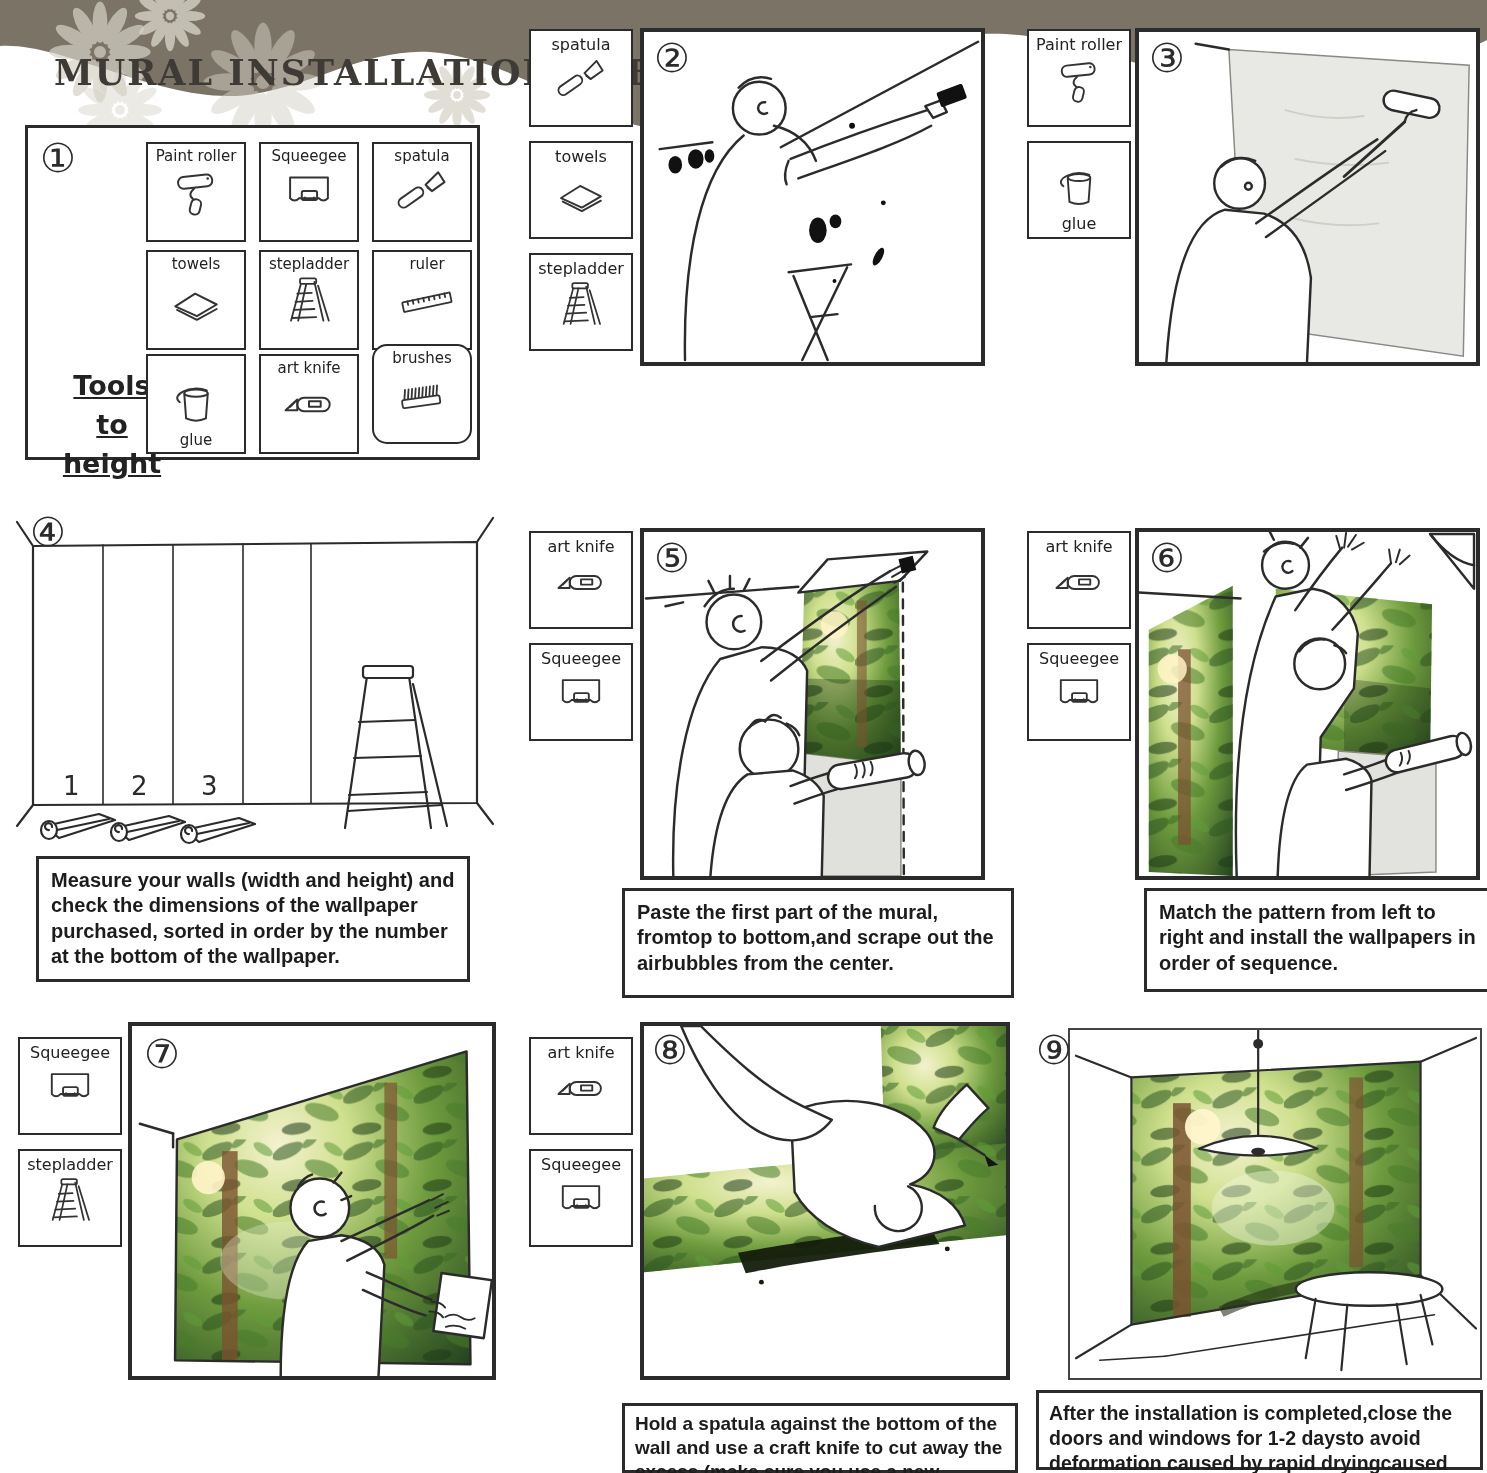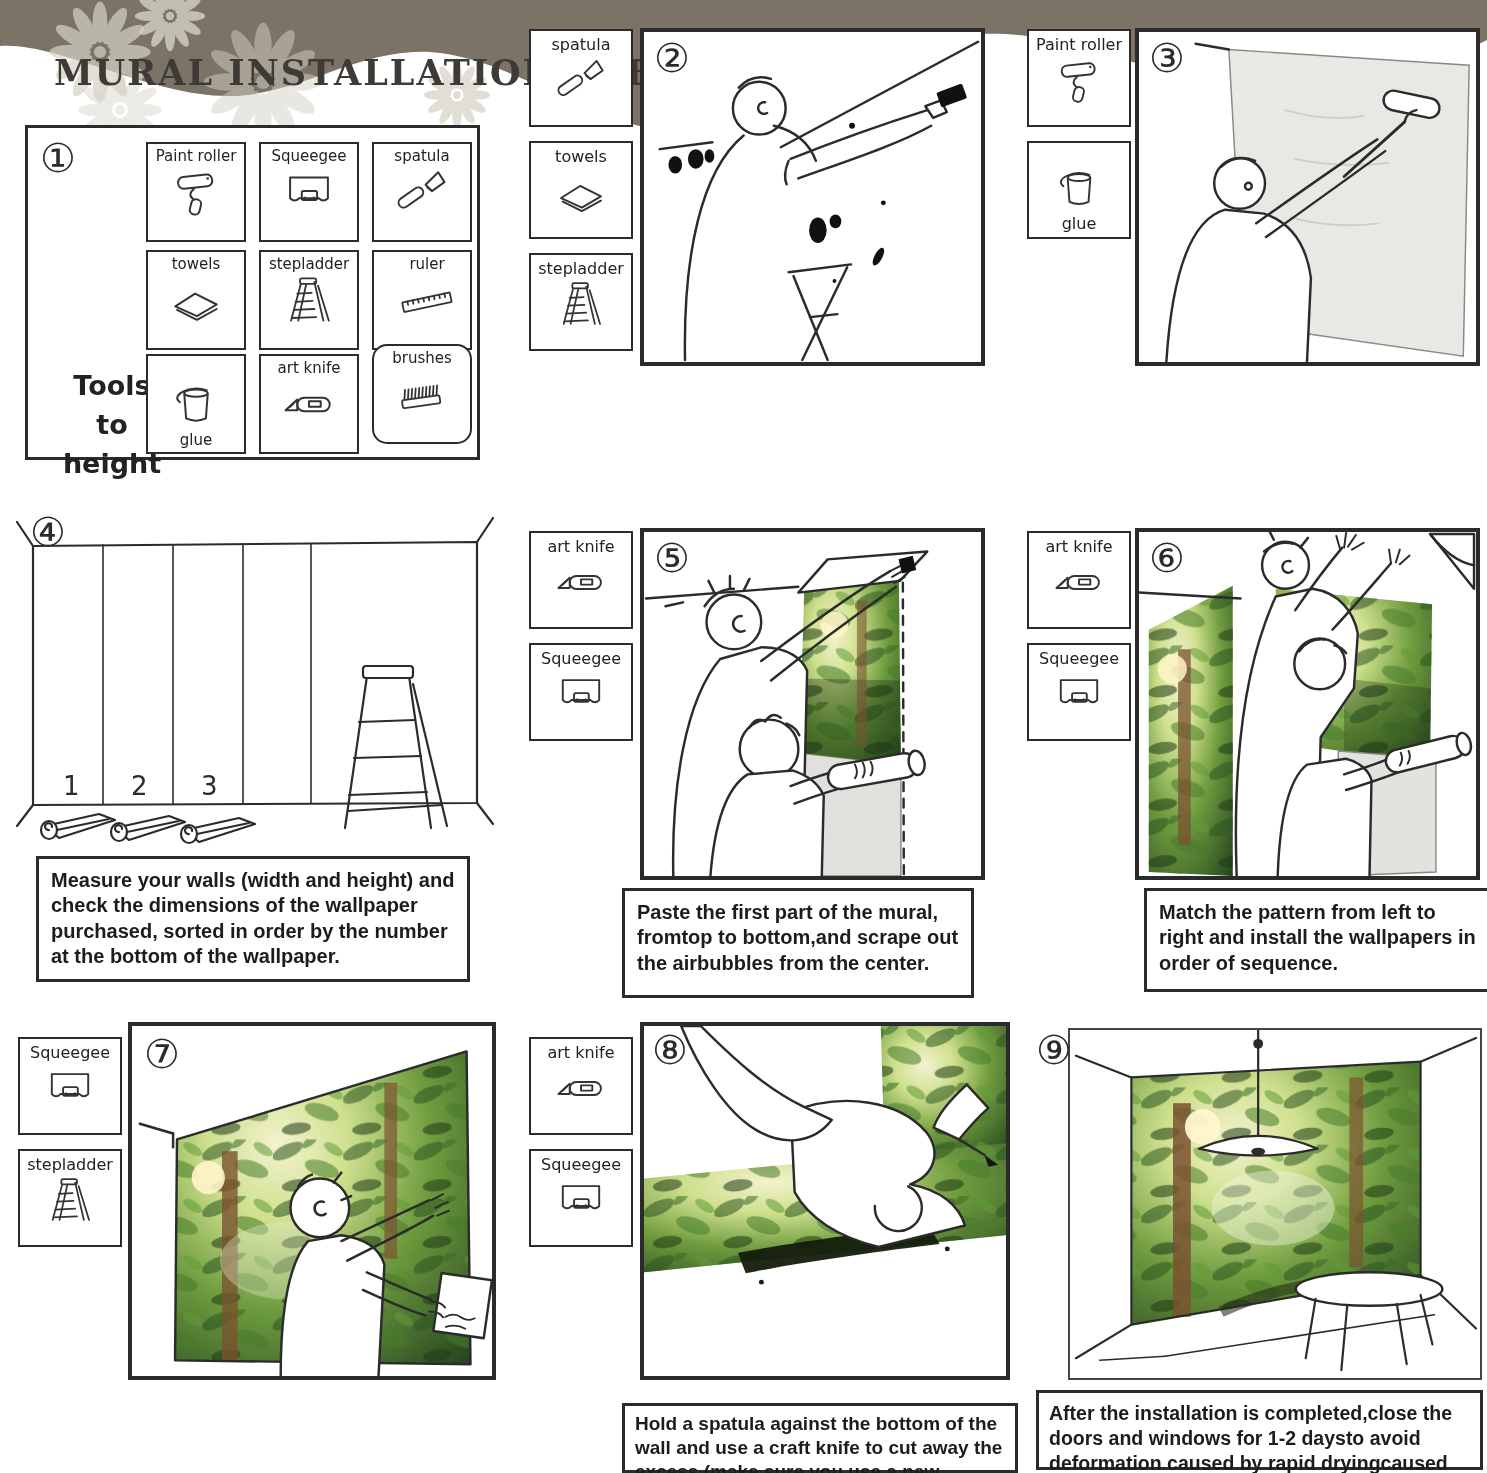--- a/index.html
+++ b/index.html
@@ -25,21 +25,21 @@
   .chip.rev{flex-direction:column-reverse;justify-content:flex-start;}
   .chip-label{font-size:16px;color:#222;white-space:nowrap;}
   .chip-ico{width:52px;height:52px;flex:0 0 auto;}
   
   .card{position:absolute;width:100px;height:100px;border:2.5px solid #2b2b2b;background:#fff;
     box-sizing:border-box;display:flex;flex-direction:column;align-items:center;padding:3px 2px;}
   .card.rev{flex-direction:column-reverse;}
   .card-label{font-size:15px;color:#222;white-space:nowrap;}
   .card-ico{width:54px;height:54px;}
   #tools-caption{position:absolute;left:28px;top:238px;width:112px;text-align:center;
-    font-size:27px;font-weight:bold;color:#222;line-height:1.45;}
+    font-size:27px;font-weight:bold;color:#222;line-height:1.45;text-decoration:underline;}
   .art{position:absolute;inset:0;width:100%;height:100%;}
 </style>
 </head>
 <body>
 
 <svg width="0" height="0" style="position:absolute" aria-hidden="true">
   <defs>
     <radialGradient id="jg" cx="0.35" cy="0.3" r="0.95">
       <stop offset="0" stop-color="#f3f2cf"></stop>
         <stop offset="0.25" stop-color="#cfe08e"></stop>
@@ -401,21 +401,21 @@
         <path d="M154 278 C186 266 208 260 224 256"></path>
         <g transform="rotate(-10 235 245)">
           <rect x="188" y="232" width="92" height="25" rx="12.5" fill="#fff"></rect>
           <ellipse cx="280" cy="244" rx="8" ry="12.5" fill="#fff"></ellipse>
         </g>
         <path d="M216 238 q4 8 0 14 m8 -16 q4 8 0 15 m8 -16 q4 8 0 14" stroke-width="2"></path>
       </g>
       <rect x="262" y="26" width="15" height="15" fill="#111" transform="rotate(-14 269 33)"></rect>
     </svg>
   </div>
-  <div class="caption" style="left:622px;top:888px;width:352px;height:110px;">Paste the first part of the mural, fromtop to bottom,and scrape out the airbubbles from the center.</div>
+  <div class="caption" style="left:622px;top:888px;width:392px;height:110px;">Paste the first part of the mural, fromtop to bottom,and scrape out the airbubbles from the center.</div>
 
   <div class="chip" style="left:1027px;top:531px;">
     <div class="chip-label">art knife</div>
     <svg class="chip-ico" viewBox="0 0 60 60">
         <use href="#g-knife"></use>
       </svg>
   </div>
   <div class="chip" style="left:1027px;top:643px;">
     <div class="chip-label">Squeegee</div>
     <svg class="chip-ico" viewBox="0 0 60 60">

